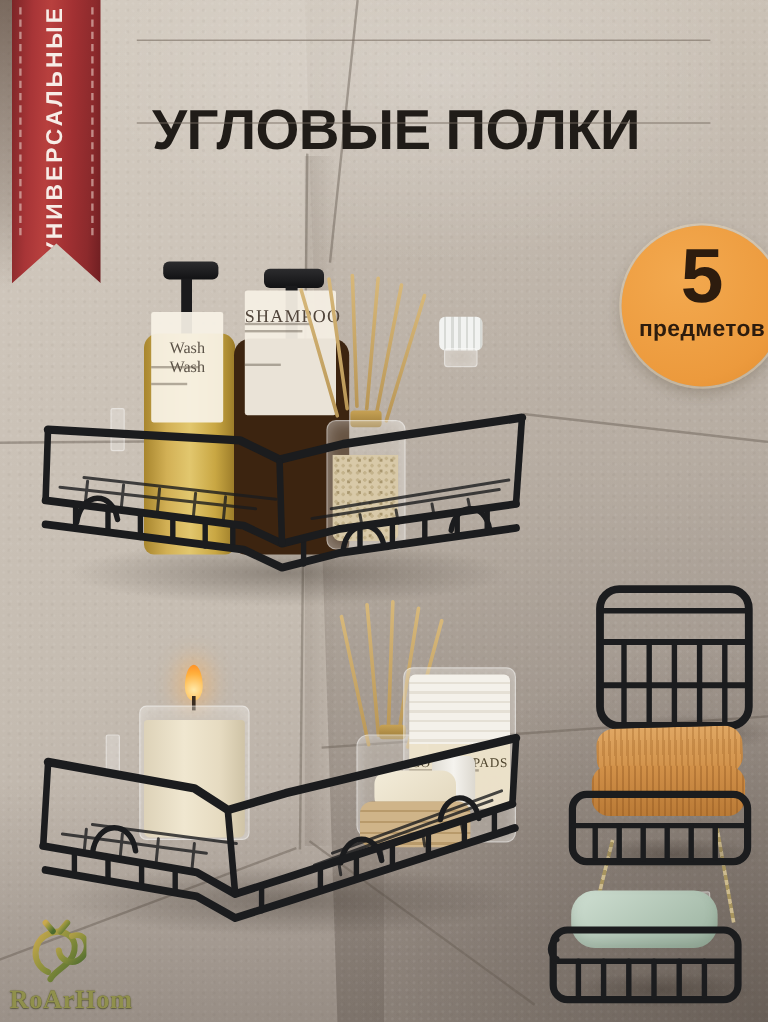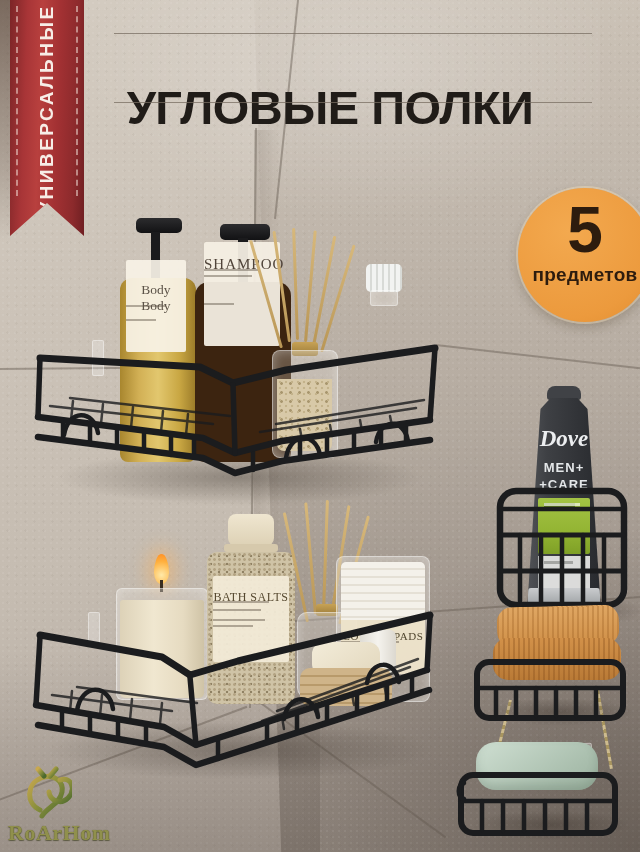--- a/index.html
+++ b/index.html
@@ -206,21 +206,21 @@
   </div>
 
   <div class="shadow" style="left:55px;top:450px;width:370px;height:55px;"></div>
   <div class="adhesive" style="left:92px;top:340px;width:12px;height:36px;"></div>
 
   <div class="bodywash">
     <div class="pump-head" style="left:18px;top:6px;width:46px;height:15px;"></div>
     <div class="pump-stem" style="left:33px;top:20px;width:9px;height:48px;"></div>
     <div class="bw-body"></div>
     <div class="bw-label">
-      <div class="t serif">Body Body</div>
+      <div class="t serif">Wash Wash</div>
       <div class="mline" style="top:42px;width:40px;"></div>
       <div class="mline" style="top:56px;width:30px;"></div>
     </div>
   </div>
 
   <div class="shampoo">
     <div class="pump-head" style="left:26px;top:4px;width:50px;height:16px;"></div>
     <div class="pump-stem" style="left:44px;top:18px;width:10px;height:46px;"></div>
     <div class="sh-body"></div>
     <div class="sh-label">
@@ -303,32 +303,20 @@
   <div class="shadow" style="left:45px;top:720px;width:390px;height:60px;"></div>
   <div class="adhesive" style="left:88px;top:612px;width:12px;height:34px;"></div>
 
   <div class="candle">
     <div class="flame"></div>
     <div class="wick"></div>
     <div class="glass candle-glass"></div>
     <div class="wax"></div>
   </div>
 
-  <div class="salts">
-    <div class="salt-cap"></div>
-    <div class="salt-lip"></div>
-    <div class="salt-body"></div>
-    <div class="salt-label">
-      <div class="t serif">BATH SALTS</div>
-      <div class="mline" style="top:22px;width:56px;"></div>
-      <div class="mline" style="top:30px;width:48px;"></div>
-      <div class="mline" style="top:40px;width:52px;"></div>
-      <div class="mline" style="top:46px;width:40px;"></div>
-    </div>
-  </div>
 
   <div class="diff2">
     <div class="stick" style="left:20px;top:10px;transform:rotate(-12deg);"></div>
     <div class="stick" style="left:28px;top:2px;transform:rotate(-5deg);"></div>
     <div class="stick" style="left:36px;top:0;transform:rotate(2deg);"></div>
     <div class="stick" style="left:44px;top:4px;transform:rotate(9deg);"></div>
     <div class="stick" style="left:52px;top:12px;transform:rotate(15deg);"></div>
     <div class="collar" style="left:30px;top:104px;width:22px;height:12px;"></div>
     <div class="glass diff-jar" style="left:11px;top:112px;width:60px;height:86px;border-radius:10px;"></div>
   </div>
@@ -390,38 +378,20 @@
         </g>
       <g stroke-width="5.5">
         <path d="M18,54 L14,122"></path>
           <path d="M408,34 L405,87"></path>
           <path d="M168,94 L174,162"></path>
       </g>
     </g>
   </svg>
 
   <div class="shadow" style="left:505px;top:595px;width:140px;height:32px;"></div>
-  <div class="dove">
-    <div class="dove-cap"></div>
-    <div class="dove-body">
-      <div class="dove-brand">Dove</div>
-      <div class="dove-l1">MEN+</div>
-      <div class="dove-l2">+CARE</div>
-      <div class="dove-green">
-        <div class="dl"></div>
-        <div class="dl" style="width:60%;"></div>
-        <div class="dl" style="height:3px;background:rgba(245,248,238,.7);width:70%;"></div>
-      </div>
-      <div class="dove-white">
-        <div class="dl"></div>
-        <div class="dl" style="width:55%;"></div>
-      </div>
-      <div class="dove-silver"></div>
-    </div>
-  </div>
 
   <svg class="wire" style="left:494px;top:485px;" width="136" height="130" viewBox="0 0 136 130">
     <g stroke="#1b1c1e" fill="none" stroke-linecap="round" stroke-linejoin="round">
       <rect x="6" y="6" width="124" height="114" rx="16" stroke-width="6.5"></rect>
       <path d="M7,24 L129,24" stroke-width="4.5"></path>
       <path d="M7,50 L129,50" stroke-width="5"></path>
       <path d="M8,86 L128,86" stroke-width="5"></path>
       <g stroke-width="4.5">
         <path d="M26,50 L26,116"></path>
           <path d="M47,50 L47,117"></path>

